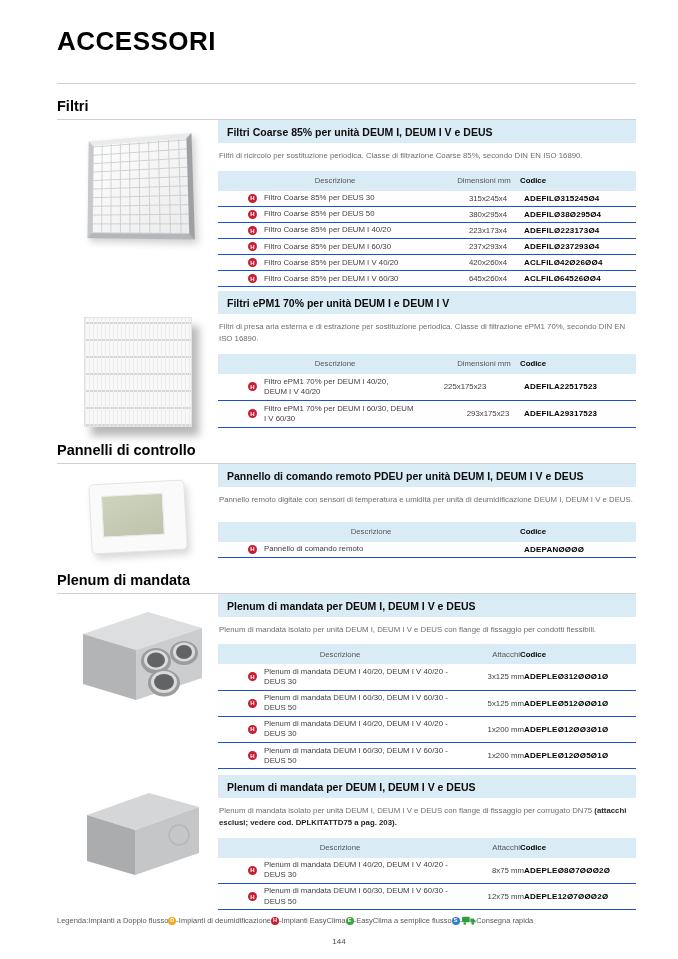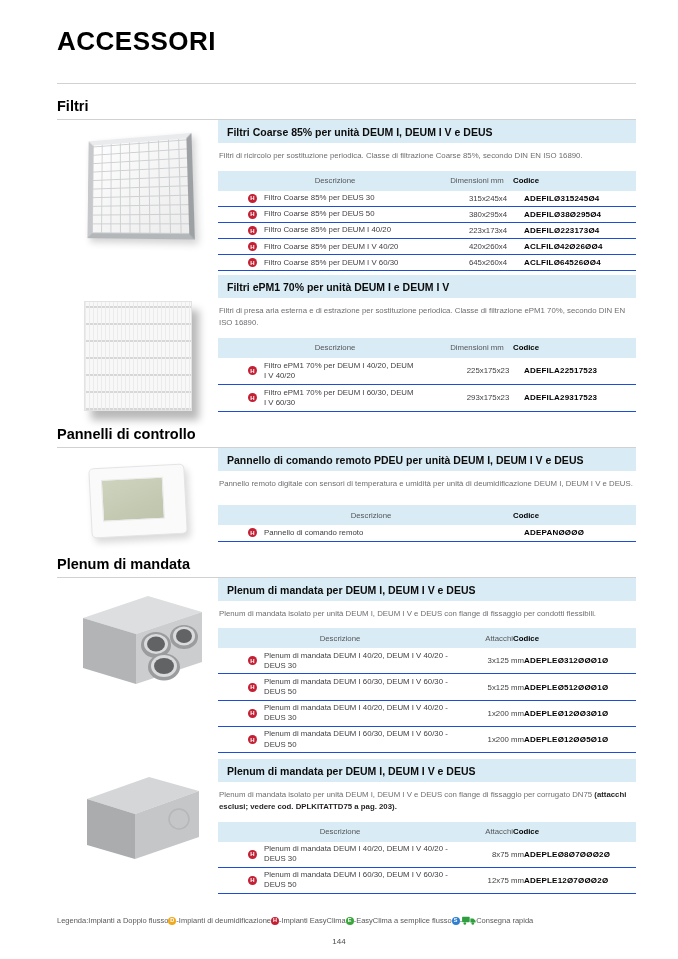--- a/index.html
+++ b/index.html
@@ -15,21 +15,21 @@
   .sec-gap-md { margin-top:13px; }
 
   .pair { display:flex; align-items:flex-start; }
   .img-col { width:161px; flex:none; position:relative; }
   .tbl { flex:1; min-width:0; }
 
   .tbl-title { background:#d9ebf4; font-size:10.5px; font-weight:bold; color:#0c0c0c; padding:6px 9px 5px; }
   .tbl-desc { font-size:7.8px; color:#6d6e71; line-height:1.5; margin:7px 1px 9px; }
   .tbl-desc b { color:#231f20; }
 
-  .thead { background:#d9ebf4; display:flex; align-items:center; font-size:7.8px; color:#55565a; min-height:20px; padding:3px 11px; }
+  .thead { background:#d9ebf4; display:flex; align-items:center; font-size:7.8px; color:#55565a; min-height:20px; padding:3px 4px; }
   .thead .c-desc { justify-content:center; padding-left:0; }
   .thead .c-code { font-weight:bold; color:#000; }
   .thead .c-dim { line-height:1.25; }
 
   .trow { display:flex; align-items:center; border-bottom:1px solid #1d4ed8; font-size:7.8px; color:#414042; padding:2.5px 0; min-height:14px; }
   .c-desc { flex:1; min-width:0; display:flex; align-items:center; gap:7px; padding-left:30px; }
   .c-desc .txt { line-height:1.3; }
   .txt.w210 { max-width:208px; }
   .txt.w150 { max-width:150px; }
   .c-dim { width:72px; text-align:center; flex:none; }
@@ -113,20 +113,28 @@
           <div class="c-desc">
               <span class="bdg" style="background: rgb(196, 31, 50);">H</span>
               <span class="txt">Filtro Coarse 85% per DEUM I 40/20</span>
             </div>
           <div class="c-dim">223x173x4</div>
           <div class="c-code">ADEFILØ223173Ø4</div>
         </div>
         <div class="trow">
           <div class="c-desc">
               <span class="bdg" style="background: rgb(196, 31, 50);">H</span>
+              <span class="txt">Filtro Coarse 85% per DEUM I 60/30</span>
+            </div>
+          <div class="c-dim">237x293x4</div>
+          <div class="c-code">ADEFILØ237293Ø4</div>
+        </div>
+        <div class="trow">
+          <div class="c-desc">
+              <span class="bdg" style="background: rgb(196, 31, 50);">H</span>
               <span class="txt">Filtro Coarse 85% per DEUM I V 40/20</span>
             </div>
           <div class="c-dim">420x260x4</div>
           <div class="c-code">ACLFILØ42Ø26ØØ4</div>
         </div>
         <div class="trow">
           <div class="c-desc">
               <span class="bdg" style="background: rgb(196, 31, 50);">H</span>
               <span class="txt">Filtro Coarse 85% per DEUM I V 60/30</span>
             </div>
@@ -141,21 +149,21 @@
         <div class="ph-epm1"></div>
       </div>
       <div class="tbl">
         <div class="tbl-title">Filtri ePM1 70% per unità DEUM I e DEUM I V</div>
         <div class="tbl-desc">Filtri di presa aria esterna e di estrazione per sostituzione periodica. Classe di filtrazione ePM1 70%, secondo DIN EN ISO 16890.</div>
         <div class="thead">
           <div class="c-desc">Descrizione</div>
           <div class="c-dim">Dimensioni mm</div>
           <div class="c-code">Codice</div>
         </div>
-        <div class="trow" style="min-height:27px;">
+        <div class="trow" style="min-height:27px;gap:23px;">
           <div class="c-desc">
               <span class="bdg" style="background: rgb(196, 31, 50);">H</span>
               <span class="txt w150">Filtro ePM1 70% per DEUM I 40/20, DEUM I V 40/20</span>
             </div>
           <div class="c-dim">225x175x23</div>
           <div class="c-code">ADEFILA22517523</div>
         </div>
         <div class="trow" style="min-height:27px;">
           <div class="c-desc">
               <span class="bdg" style="background: rgb(196, 31, 50);">H</span>

